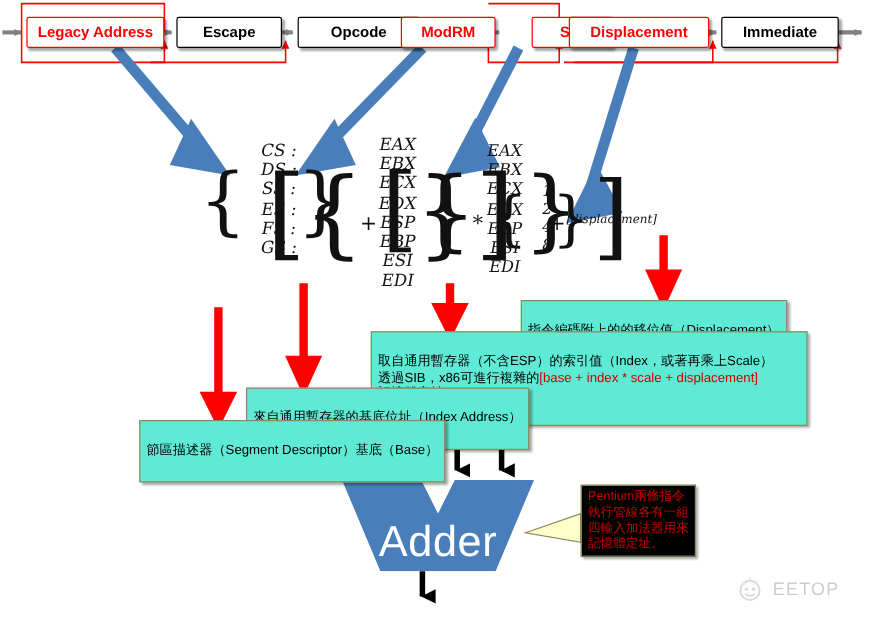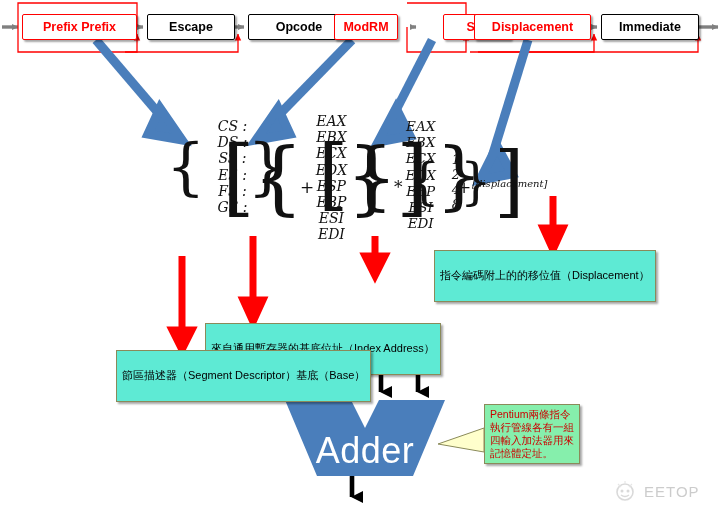--- a/index.html
+++ b/index.html
@@ -95,21 +95,21 @@
     line-height: 13.5px;
     color: #000000;
     padding: 18px 5px;
     white-space: nowrap;
     box-shadow: 2px 2px 2px rgba(0,0,0,0.35);
     z-index: 7;
   }
   .note .rd { color: #cc0000; }
   .note-red {
     position: absolute;
-    background: #86efac;
+    background: #000000;
     border: 1px solid #8a8a5a;
     font-size: 10.5px;
     line-height: 13px;
     color: #cc0000;
     padding: 3px 5px;
     white-space: nowrap;
     box-shadow: 2px 2px 2px rgba(0,0,0,0.35);
     z-index: 7;
   }
 
@@ -224,24 +224,24 @@
 
     <g stroke="#000000" stroke-width="4.6" fill="none">
       <line x1="352" y1="476" x2="352" y2="497" marker-end="url(#ah-blk)"></line>
     </g>
 
     <g>
       <polygon points="438,444 484,428 484,452" fill="#ffffcc" stroke="#8a8a5a" stroke-width="1"></polygon>
     </g>
   </svg>
 
-  <div class="fmt-box red" style="left:22px;  top:14px; width:115px;">Prefix Prefix</div>
+  <div class="fmt-box red" style="left:22px;  top:14px; width:115px;">Legacy Address</div>
   <div class="fmt-box" style="left:147px; top:14px; width:88px;">Escape</div>
   <div class="fmt-box" style="left:248px; top:14px; width:102px;">Opcode</div>
-  <div class="fmt-box red" style="left:334px; top:14px; width:64px;">ModRM</div>
+  <div class="fmt-box red" style="left:334px; top:14px; width:79px;">ModRM</div>
   <div class="fmt-box red" style="left:420px; top:14px; width:68px;margin-left:23px;">SIB</div>
   <div class="fmt-box" style="left:601px; top:14px; width:98px;">Immediate</div>
   <div class="fmt-box red" style="left:474px; top:14px; width:117px;">Displacement</div>
 
   <div class="brace-grp" style="left:166px; top:118px;">
     <span class="brace" style="font-size:62px;">{</span>
     <span class="reglist">
       <span>CS :</span>
       <span>DS :</span>
       <span>SS :</span>
@@ -298,20 +298,25 @@
     </span>
     <span class="brace" style="font-size:50px;">}</span>
     <span class="brace" style="font-size:78px; margin-left:2px;">]</span>
   </div>
 
   <div class="opsym" style="left:457px; top:177px;">+</div>
   <div class="math" style="left:472px; top:178px; font-size:10px;">[displacement]</div>
 
   <div class="note" style="left:434px; top:250px;">指令編碼附上的的移位值（Displacement）</div>
 
+  <div class="note" style="left:309px; top:276px; width:364px;">
+    <div>取自通用暫存器（不含ESP）的索引值（Index，或著再乘上Scale）</div>
+    <div><span>透過SIB，x86可進行複雜的</span><span class="rd">[base + index * scale + displacement]</span></div>
+    <div>記憶體定址</div>
+  </div>
 
   <div class="note" style="left:205px; top:323px;">來自通用暫存器的基底位址（Index Address）</div>
 
   <div class="note" style="left:116px; top:350px;">節區描述器（Segment Descriptor）基底（Base）</div>
 
   <div class="note-red" style="left:484px; top:404px;">
     <div>Pentium兩條指令</div>
     <div>執行管線各有一組</div>
     <div>四輸入加法器用來</div>
     <div>記憶體定址。</div>

